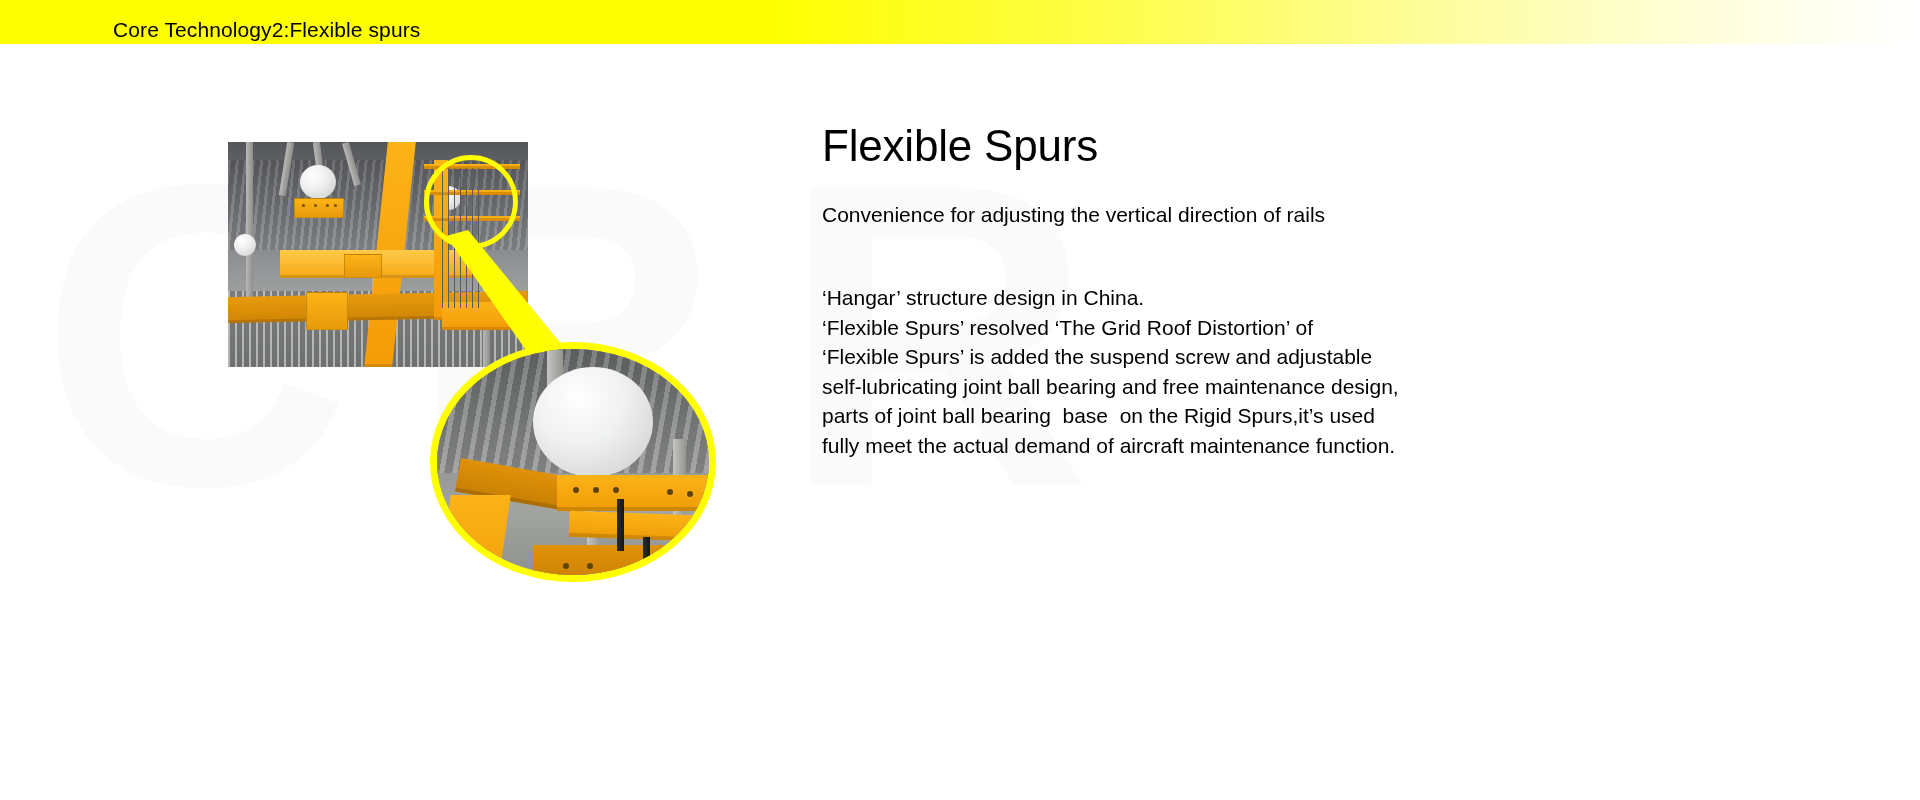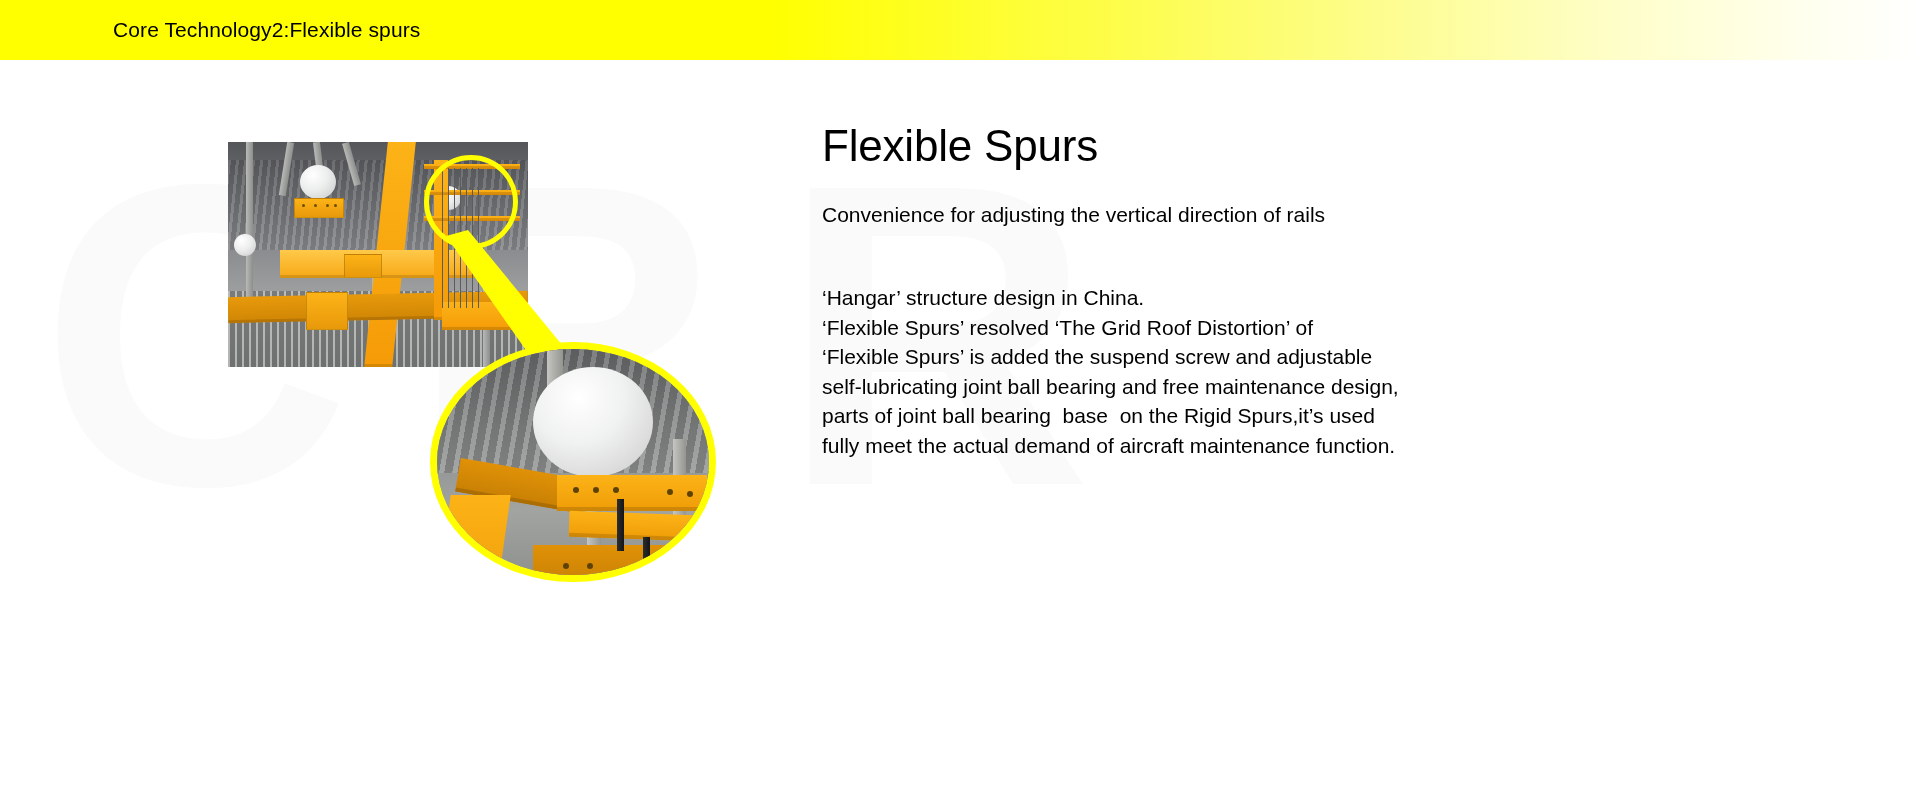--- a/index.html
+++ b/index.html
@@ -23,21 +23,21 @@
     background: #ffffff;
     overflow: hidden;
   }
 
   
   #title-bar {
     position: absolute;
     left: 0;
     top: 0;
     width: 1920px;
-    height: 60px;
+    height: 44px;
     background: linear-gradient(to right,
         #ffff00 0%,
         #ffff00 40%,
         #fdfd4a 58%,
         #fdfd8f 72%,
         #fefec8 84%,
         #ffffee 94%,
         #ffffff 100%);
   }
   #title-bar .title-text {

